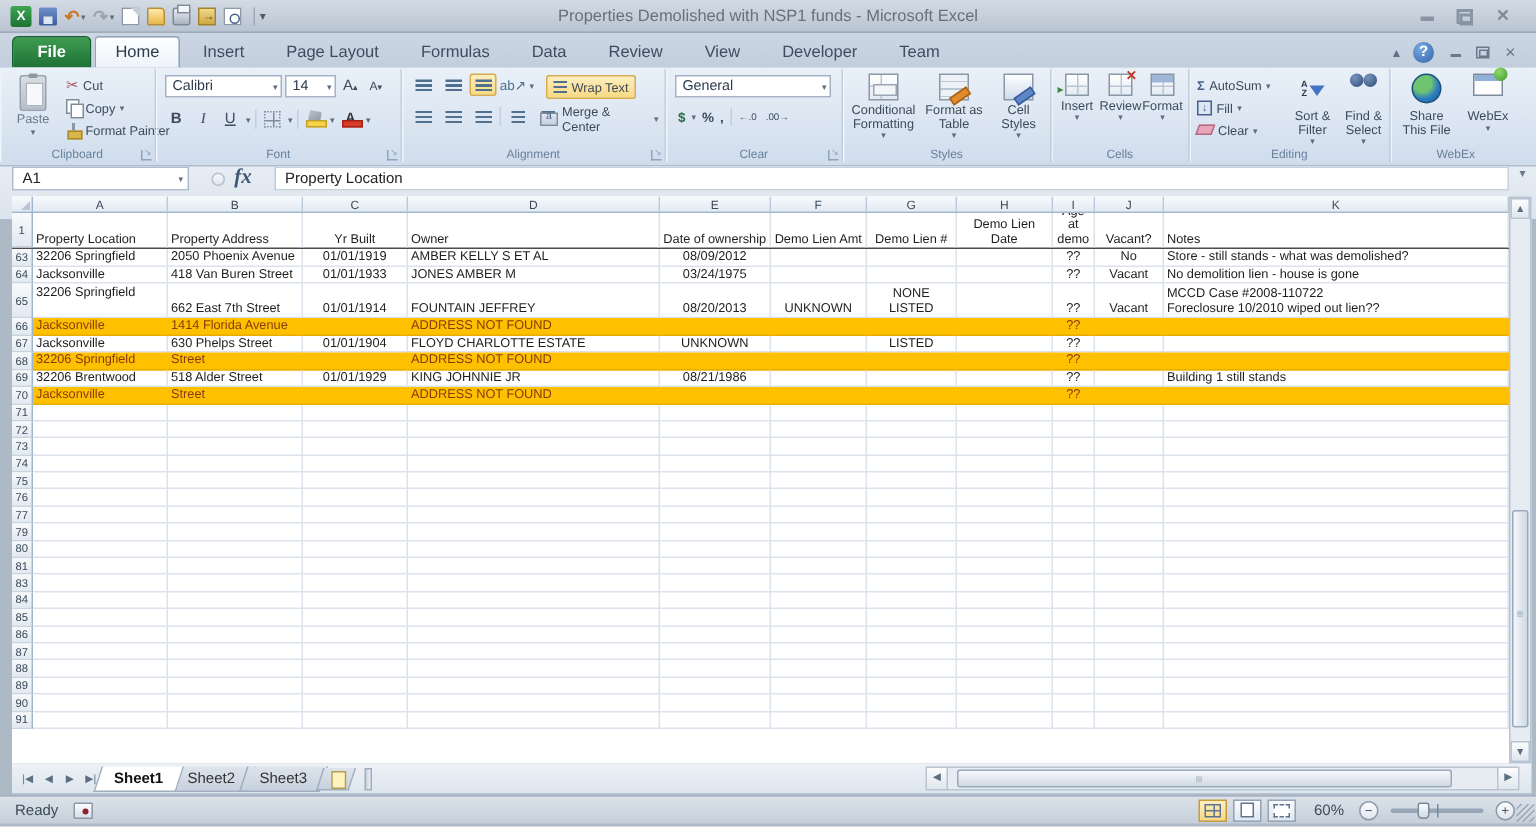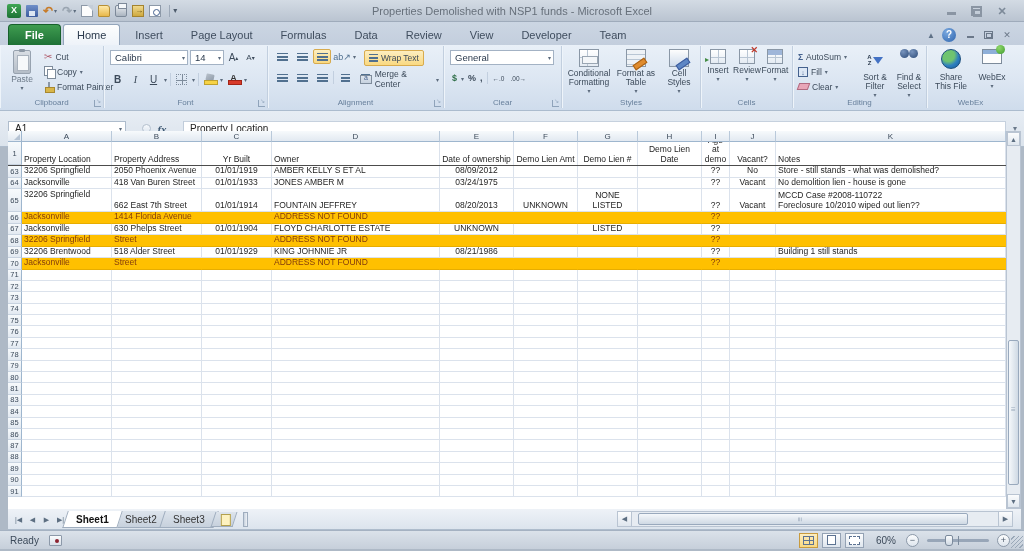--- a/index.html
+++ b/index.html
@@ -152,27 +152,27 @@
   .i-globe { width:20px; height:20px; border-radius:50%; background:
     radial-gradient(circle at 35% 30%, #6fc46f 0 35%, #2e7fc0 60%, #145a94); border:1px solid #1b4f7e; }
   .i-webex { width:20px; height:15px; background:#fdfdfd; border:1px solid #7d8b9b; position:relative; margin-top:3px; }
   .i-webex::before{ content:""; position:absolute; left:0; right:0; top:0; height:4px; background:#8fb0d9; }
   .i-webex::after{ content:""; position:absolute; right:-4px; top:-5px; width:9px; height:9px; border-radius:50%;
     background:radial-gradient(circle at 35% 30%,#8fd76a,#3f9c2e); }
 
   
   .formulabar { position:absolute; left:0; top:111px; width:1024px; height:36px;
     background:linear-gradient(#e7edf4,#dbe3ec); border-bottom:1px solid #aebccc;
-    display:flex; align-items:center; }
+    display:flex; align-items:flex-start; }
   .namebox { width:118px; height:16px; background:#fff; border:1px solid #aebccc; margin-left:8px;
     font-size:10px; color:#222; display:flex; align-items:center; padding-left:6px; }
   .namebox .ddv { margin-left:auto; margin-right:3px; }
   .fx-zone { width:58px; height:16px; display:flex; align-items:center; justify-content:center; gap:6px;
     border-right:1px solid #c0ccda; }
-  .fx { font-family:"Liberation Serif", serif; font-style:italic; font-size:11px; color:#3d5873; font-weight:bold; }
+  .fx { font-family:"Liberation Serif", serif; font-style:italic; font-size:14px; color:#3d5873; font-weight:bold; }
   .fx-circle { width:9px; height:9px; border-radius:50%; border:1px solid #b4c0ce; background:linear-gradient(#f6f9fc,#dfe7f0); }
   .formula-field { flex:1; height:16px; background:#fff; border:1px solid #c6d1de; border-left:none;
     font-size:10px; color:#222; display:flex; align-items:center; padding-left:6px; }
   .fb-expand { width:18px; text-align:center; color:#6b7a8b; font-size:8px; }
 
   
   .grid { position:absolute; left:8px; top:131px; width:998px; height:378px; background:#fff; overflow:hidden;
     font-size:8.5px; color:#1e1e1e; }
   .gridrow { display:flex; width:998px; }
   .rownum { width:14px; flex:0 0 14px; background:linear-gradient(#f7fafc,#e2e9f1);
@@ -795,34 +795,20 @@
         <div class="cell" style="width: 168px; flex: 0 0 168px;"></div>
         <div class="cell ac" style="width: 74px; flex: 0 0 74px;"></div>
         <div class="cell ac" style="width: 64px; flex: 0 0 64px;"></div>
         <div class="cell ac" style="width: 60px; flex: 0 0 60px;"></div>
         <div class="cell ac" style="width: 64px; flex: 0 0 64px;"></div>
         <div class="cell ac" style="width: 28px; flex: 0 0 28px;"></div>
         <div class="cell ac" style="width: 46px; flex: 0 0 46px;"></div>
         <div class="cell" style="width: 230px; flex: 0 0 230px;"></div>
       </div>
       <div class="gridrow r-empty">
-        <div class="rownum">78</div>
-        <div class="cell" style="width: 90px; flex: 0 0 90px;"></div>
-        <div class="cell" style="width: 90px; flex: 0 0 90px;"></div>
-        <div class="cell ac" style="width: 70px; flex: 0 0 70px;"></div>
-        <div class="cell" style="width: 168px; flex: 0 0 168px;"></div>
-        <div class="cell ac" style="width: 74px; flex: 0 0 74px;"></div>
-        <div class="cell ac" style="width: 64px; flex: 0 0 64px;"></div>
-        <div class="cell ac" style="width: 60px; flex: 0 0 60px;"></div>
-        <div class="cell ac" style="width: 64px; flex: 0 0 64px;"></div>
-        <div class="cell ac" style="width: 28px; flex: 0 0 28px;"></div>
-        <div class="cell ac" style="width: 46px; flex: 0 0 46px;"></div>
-        <div class="cell" style="width: 230px; flex: 0 0 230px;"></div>
-      </div>
-      <div class="gridrow r-empty">
         <div class="rownum">79</div>
         <div class="cell" style="width: 90px; flex: 0 0 90px;"></div>
         <div class="cell" style="width: 90px; flex: 0 0 90px;"></div>
         <div class="cell ac" style="width: 70px; flex: 0 0 70px;"></div>
         <div class="cell" style="width: 168px; flex: 0 0 168px;"></div>
         <div class="cell ac" style="width: 74px; flex: 0 0 74px;"></div>
         <div class="cell ac" style="width: 64px; flex: 0 0 64px;"></div>
         <div class="cell ac" style="width: 60px; flex: 0 0 60px;"></div>
         <div class="cell ac" style="width: 64px; flex: 0 0 64px;"></div>
         <div class="cell ac" style="width: 28px; flex: 0 0 28px;"></div>

